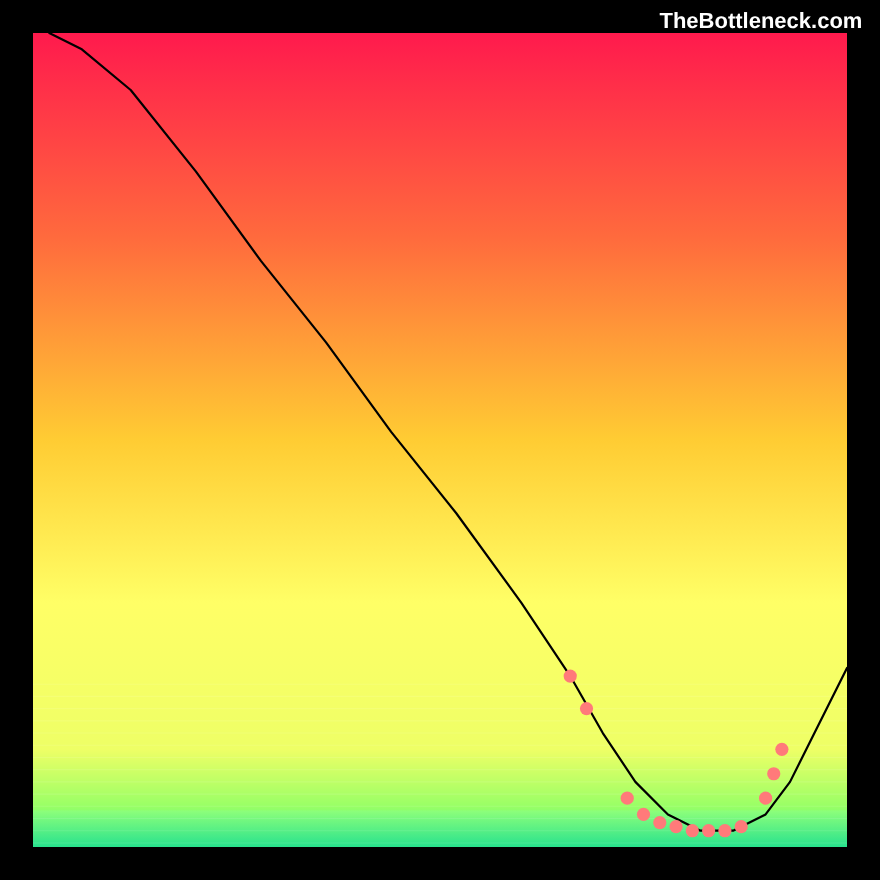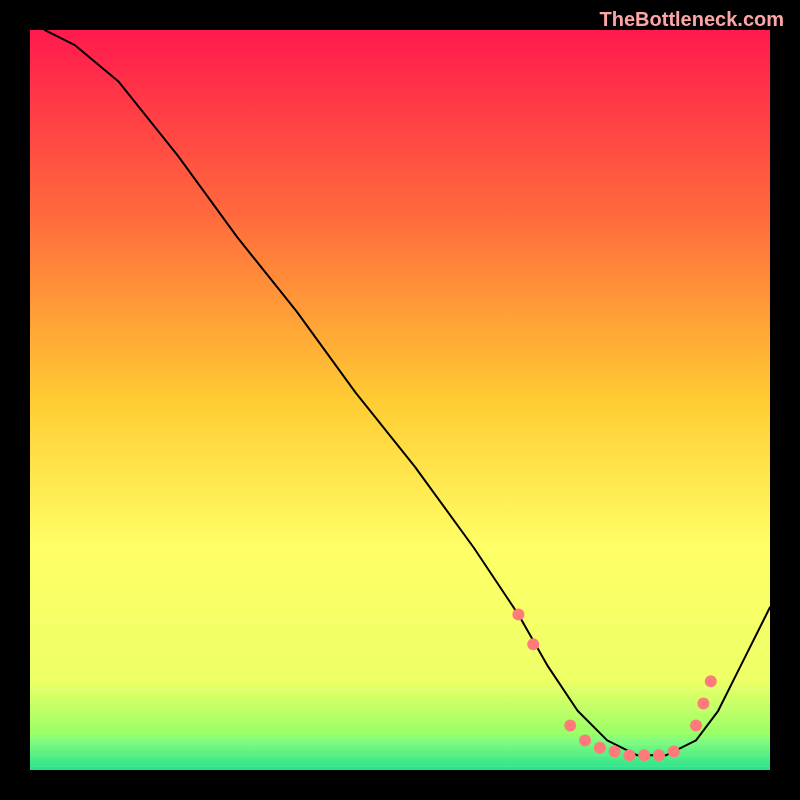--- a/index.html
+++ b/index.html
@@ -14,21 +14,21 @@
   .container {
     width: 800px;
     height: 800px;
     background: #000;
     position: relative;
   }
   .watermark {
     position: absolute;
     top: 8px;
     right: 16px;
-    color: #fca5a5;
+    color: #ffffff;
     font-size: 20px;
     font-weight: bold;
     z-index: 10;
   }
   .plot-area {
     position: absolute;
     left: 30px;
     top: 30px;
     width: 740px;
     height: 740px;

